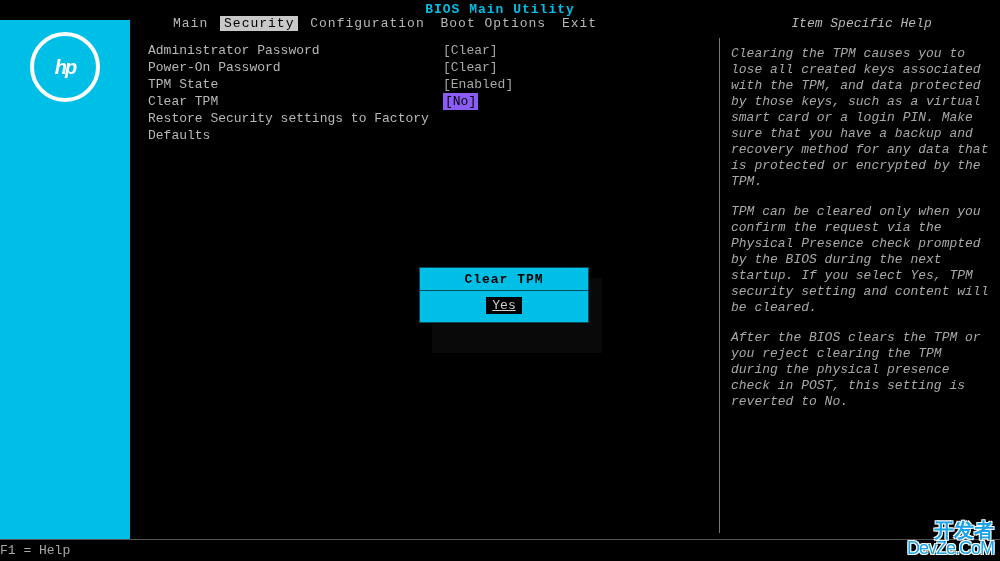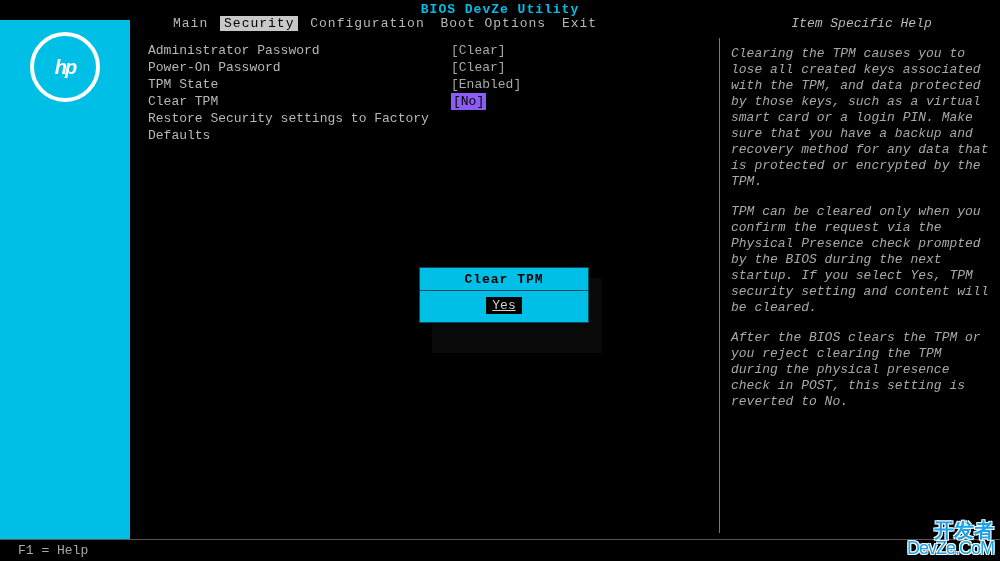--- a/index.html
+++ b/index.html
@@ -68,21 +68,20 @@
       top: 38px; left: 130px;
       width: 590px; height: 495px;
       background: #000;
       padding: 4px 18px;
       border-right: 1px solid #777;
     }
     .setting-row {
       height: 17px;
       line-height: 17px;
       display: flex;
-      gap: 8px;
     }
     .setting-label { width: 295px; color: #b8b8b8; }
     .setting-value { color: #a8a8a8; }
     .setting-value.highlight {
       background: #8b5cf6;
       color: #000;
       padding: 0 2px;
     }
     .help-panel {
       position: absolute;
@@ -99,21 +98,20 @@
       margin-bottom: 14px;
       color: #b8b8b8;
     }
     .help-para { margin-bottom: 14px; }
     .footer {
       position: absolute;
       bottom: 0; left: 0;
       width: 100%; height: 22px;
       background: #000;
       color: #a8a8a8;
-      padding-left: 18px;
       line-height: 22px;
       border-top: 1px solid #555;
     }
     .dialog-shadow {
       position: absolute;
       top: 278px; left: 432px;
       width: 170px; height: 75px;
       background: rgba(10,10,10,0.95);
     }
     .dialog {
@@ -147,21 +145,21 @@
       text-align: right;
       line-height: 18px;
       pointer-events: none;
     }
     .wm-top { color: #1aa3e8; font-size: 20px; font-weight: bold; text-shadow: -1px -1px 0 #fff,1px -1px 0 #fff,-1px 1px 0 #fff,1px 1px 0 #fff; }
     .wm-bot { color: #1aa3e8; font-size: 18px; text-shadow: -1px -1px 0 #fff,1px -1px 0 #fff,-1px 1px 0 #fff,1px 1px 0 #fff; letter-spacing: -1px;}
   </style>
 </head>
 <body>
 
-<div class="title-bar">BIOS DevZe Utility</div>
+<div class="title-bar">BIOS Main Utility</div>
 
 <div class="menu-bar" id="menu-bar"><span class="menu-item">Main</span>  <span class="menu-item selected">Security</span>  <span class="menu-item">Configuration</span>  <span class="menu-item">Boot Options</span>  <span class="menu-item">Exit</span>  </div>
 
 <div class="logo-panel">
   <div class="hp-logo">hp</div>
 </div>
 
 <div class="main-area" id="settings-panel">
     <div class="setting-row">
       <span class="setting-label">Administrator Password</span>

